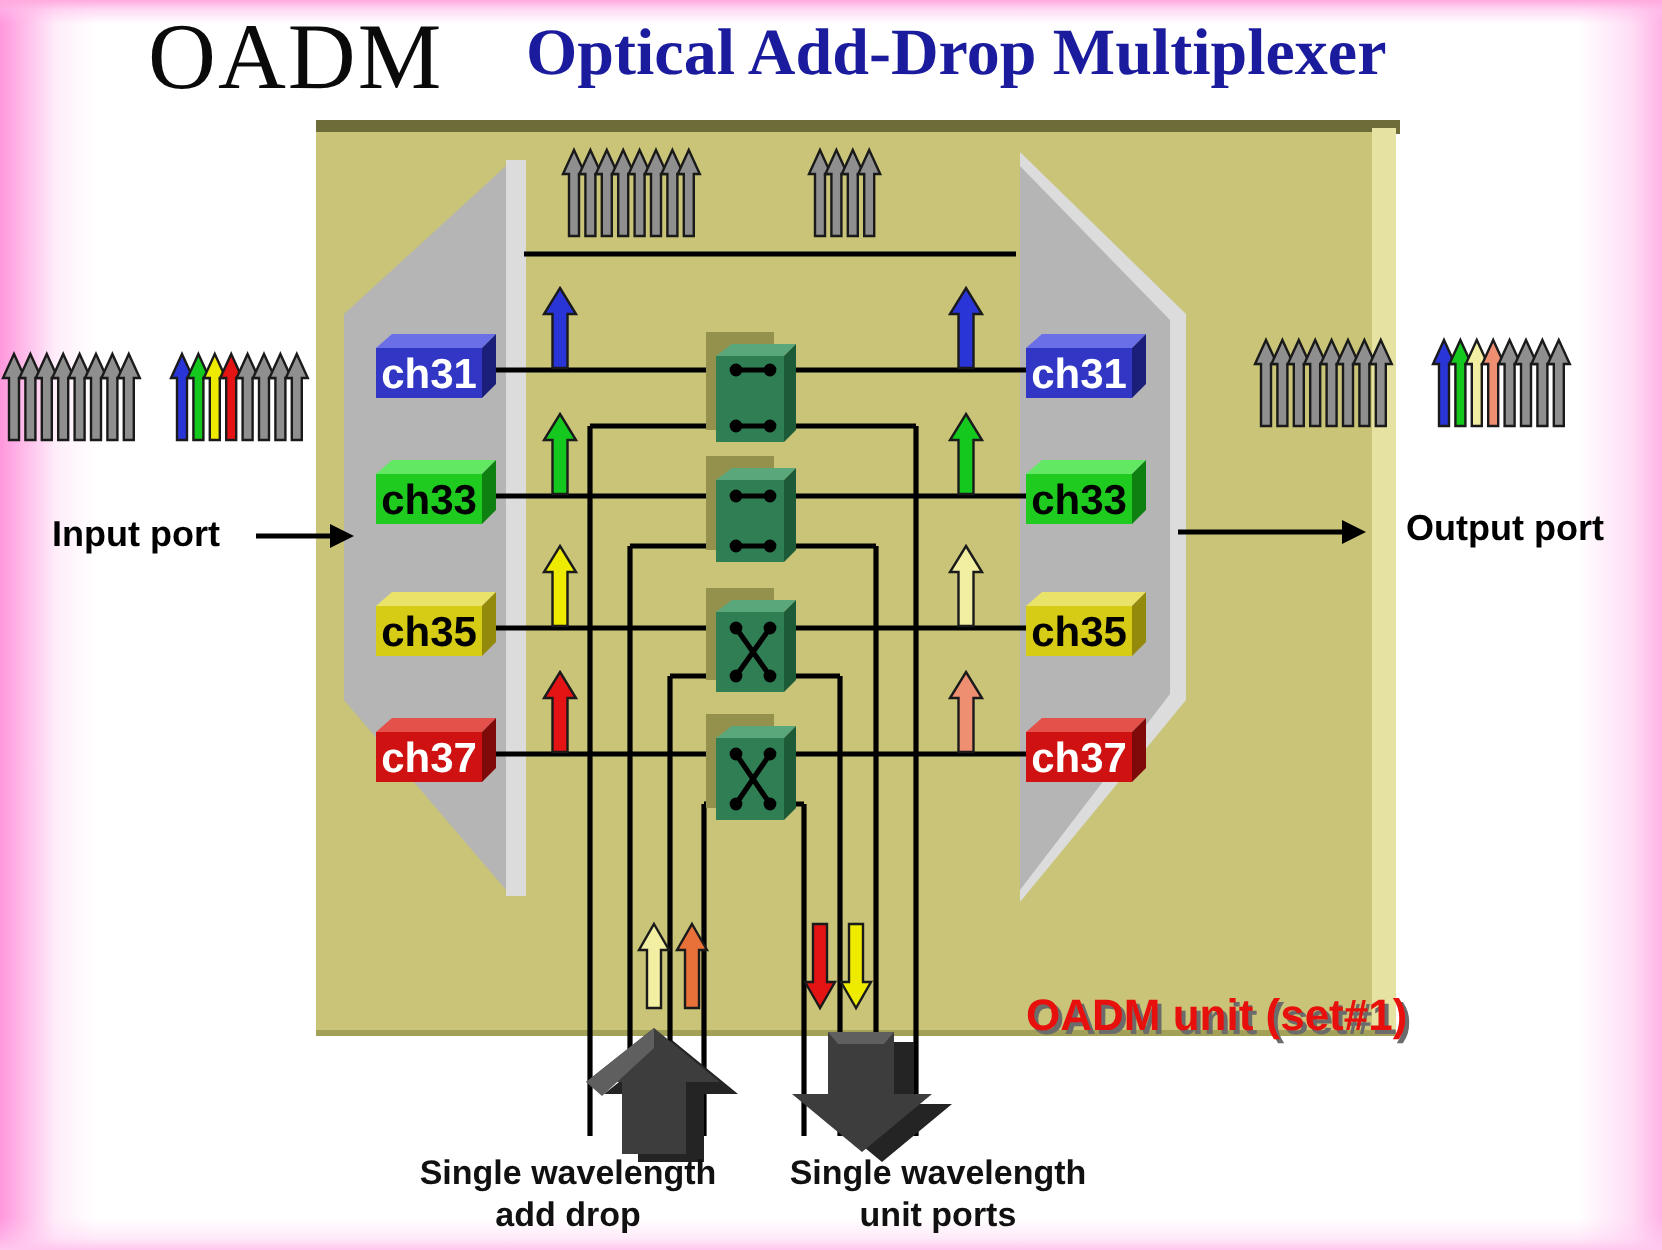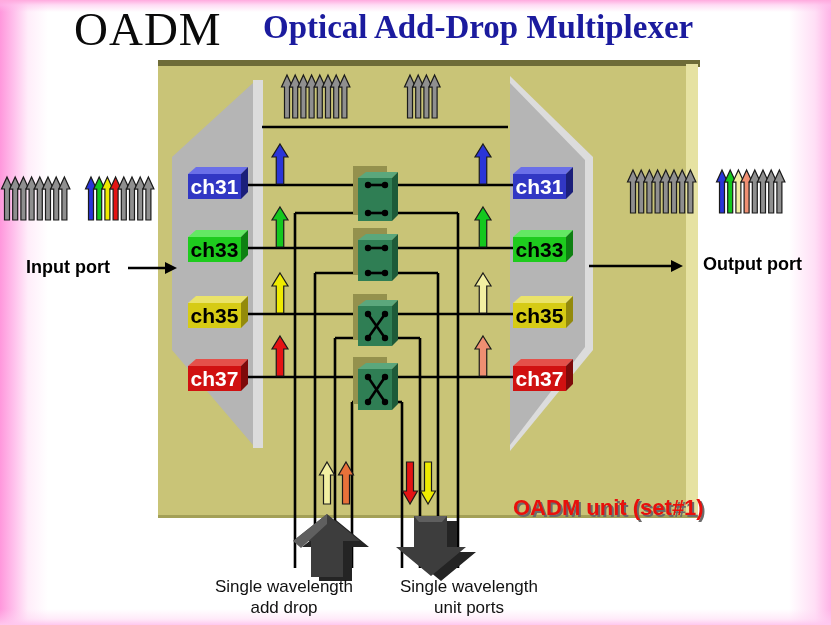--- a/index.html
+++ b/index.html
@@ -11,21 +11,21 @@
       linear-gradient(to top,#ffc7ee 0px,rgba(255,210,242,.45) 6px,rgba(255,255,255,0) 16px),
       linear-gradient(to right,#ff97dc 0px,rgba(255,160,226,.65) 14px,rgba(255,205,240,.35) 28px,rgba(255,255,255,0) 48px),
       linear-gradient(to left,#ffb3e6 0px,rgba(255,190,236,.5) 16px,rgba(255,255,255,0) 42px),
       #ffffff;
   }
   .abs{position:absolute;}
   .title{font-family:"Liberation Serif",serif;font-size:47px;color:#0a0a0a;letter-spacing:1px;}
   .subtitle{font-family:"Liberation Serif",serif;font-size:33px;font-weight:bold;color:#1b1b9e;}
   .portlabel{font-size:18px;font-weight:bold;color:#000;}
   .unitlabel{font-size:22px;font-weight:bold;color:#e8100c;text-shadow:2px 2px 0 #6b6b6b;}
-  .bottomlabel{font-size:17px;font-weight:normal;color:#111;text-align:center;line-height:21px;}
+  .bottomlabel{font-size:17px;font-weight:bold;color:#111;text-align:center;line-height:21px;}
   svg text{font-family:"Liberation Sans",sans-serif;font-weight:bold;}
 </style>
 </head>
 <body>
 
 <div class="stage">
 
   <svg class="abs" style="left:0;top:0" width="831" height="625" viewBox="0 0 831 625">
     <g id="diagram">
         <rect x="158" y="60" width="542" height="7" fill="#6e6c38"></rect>

